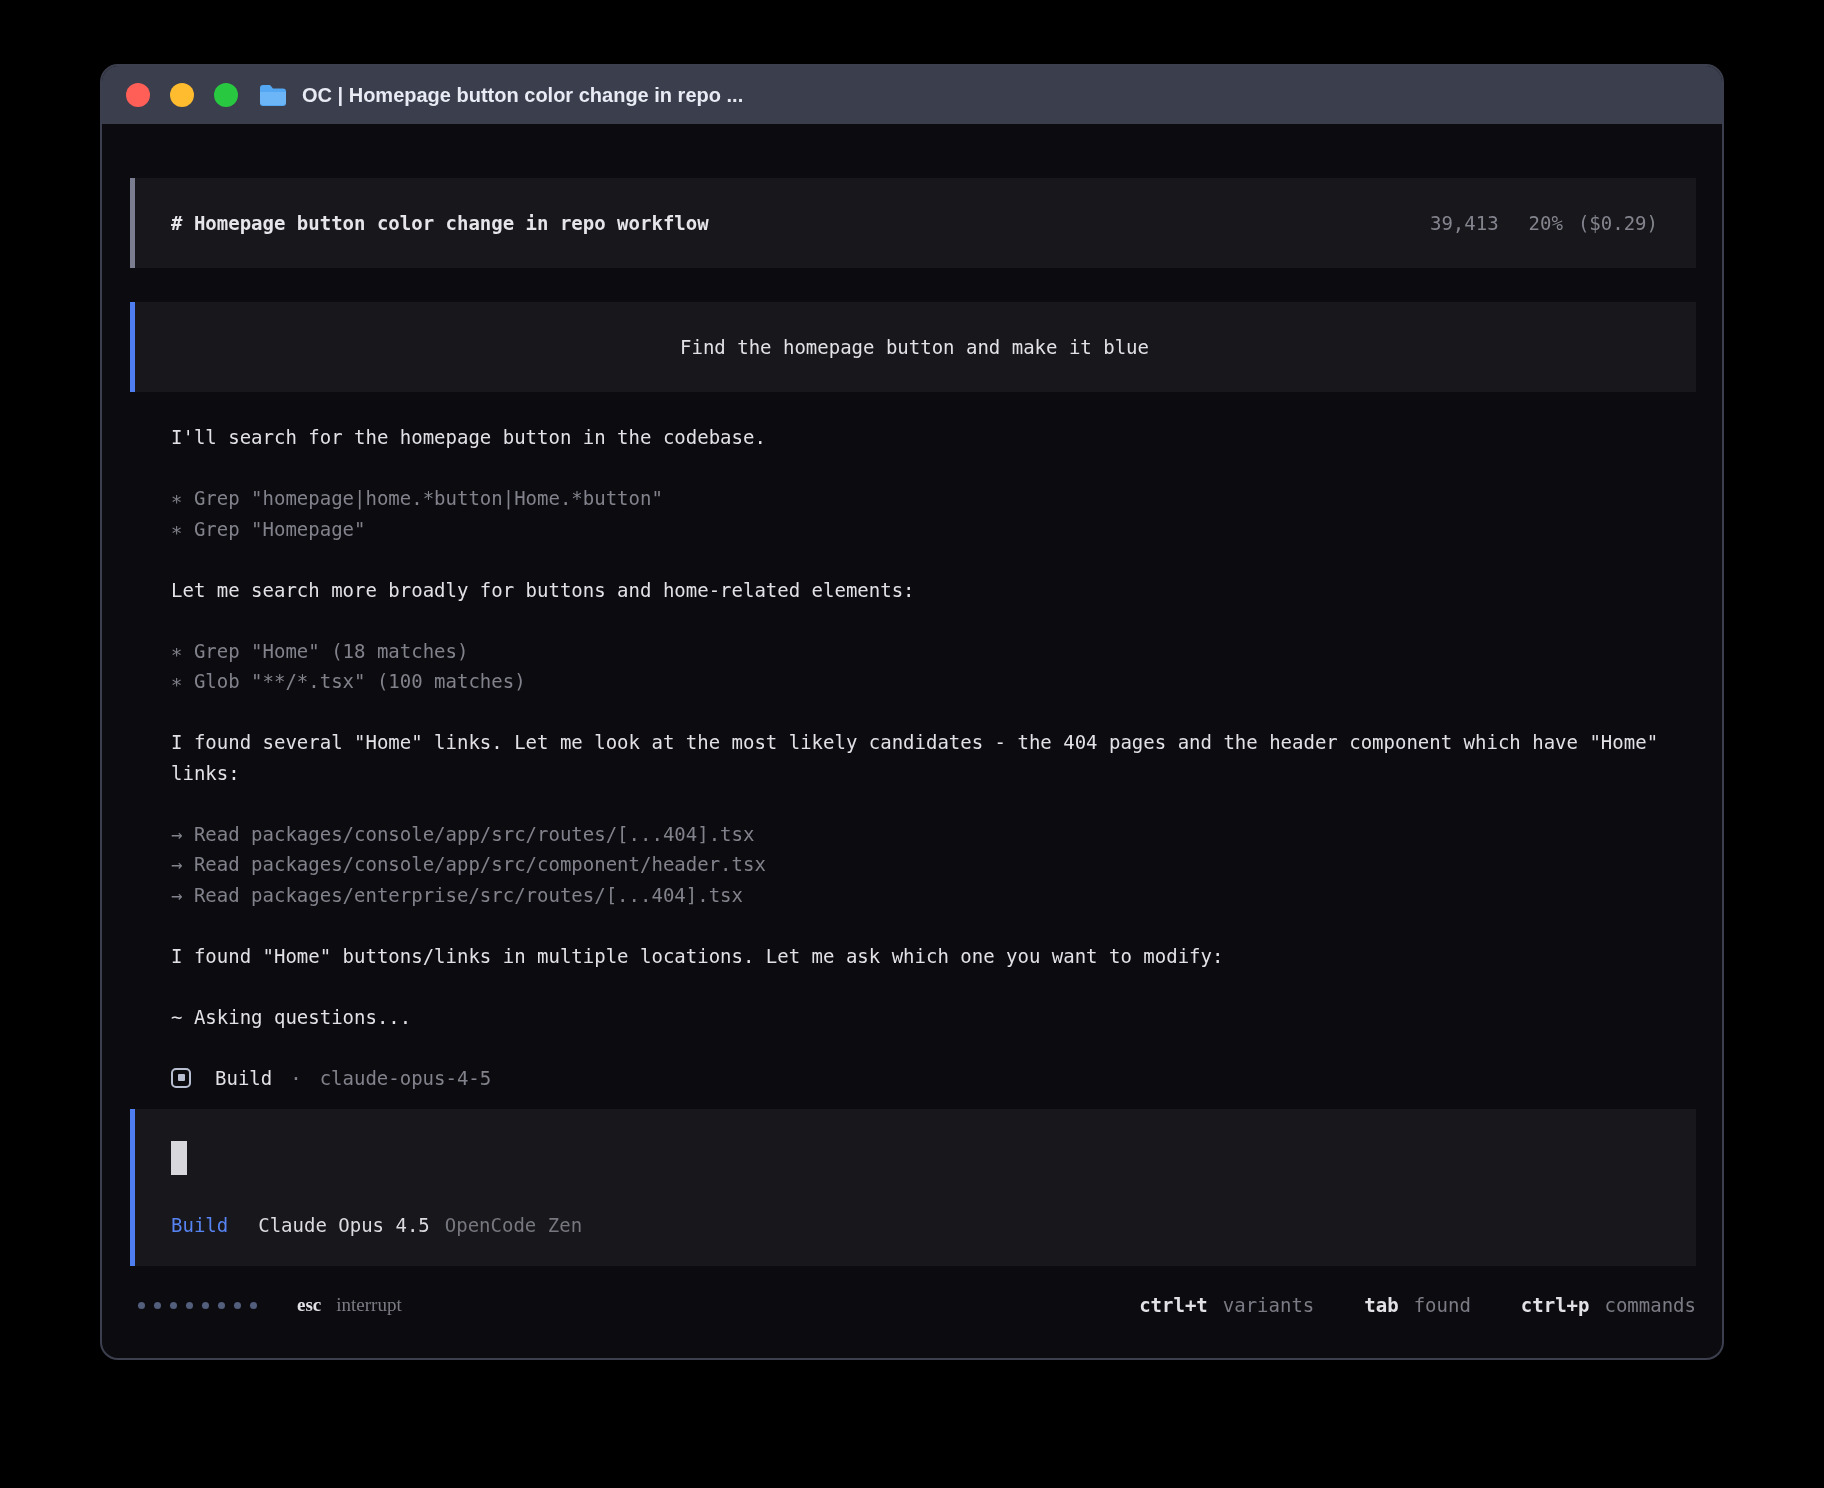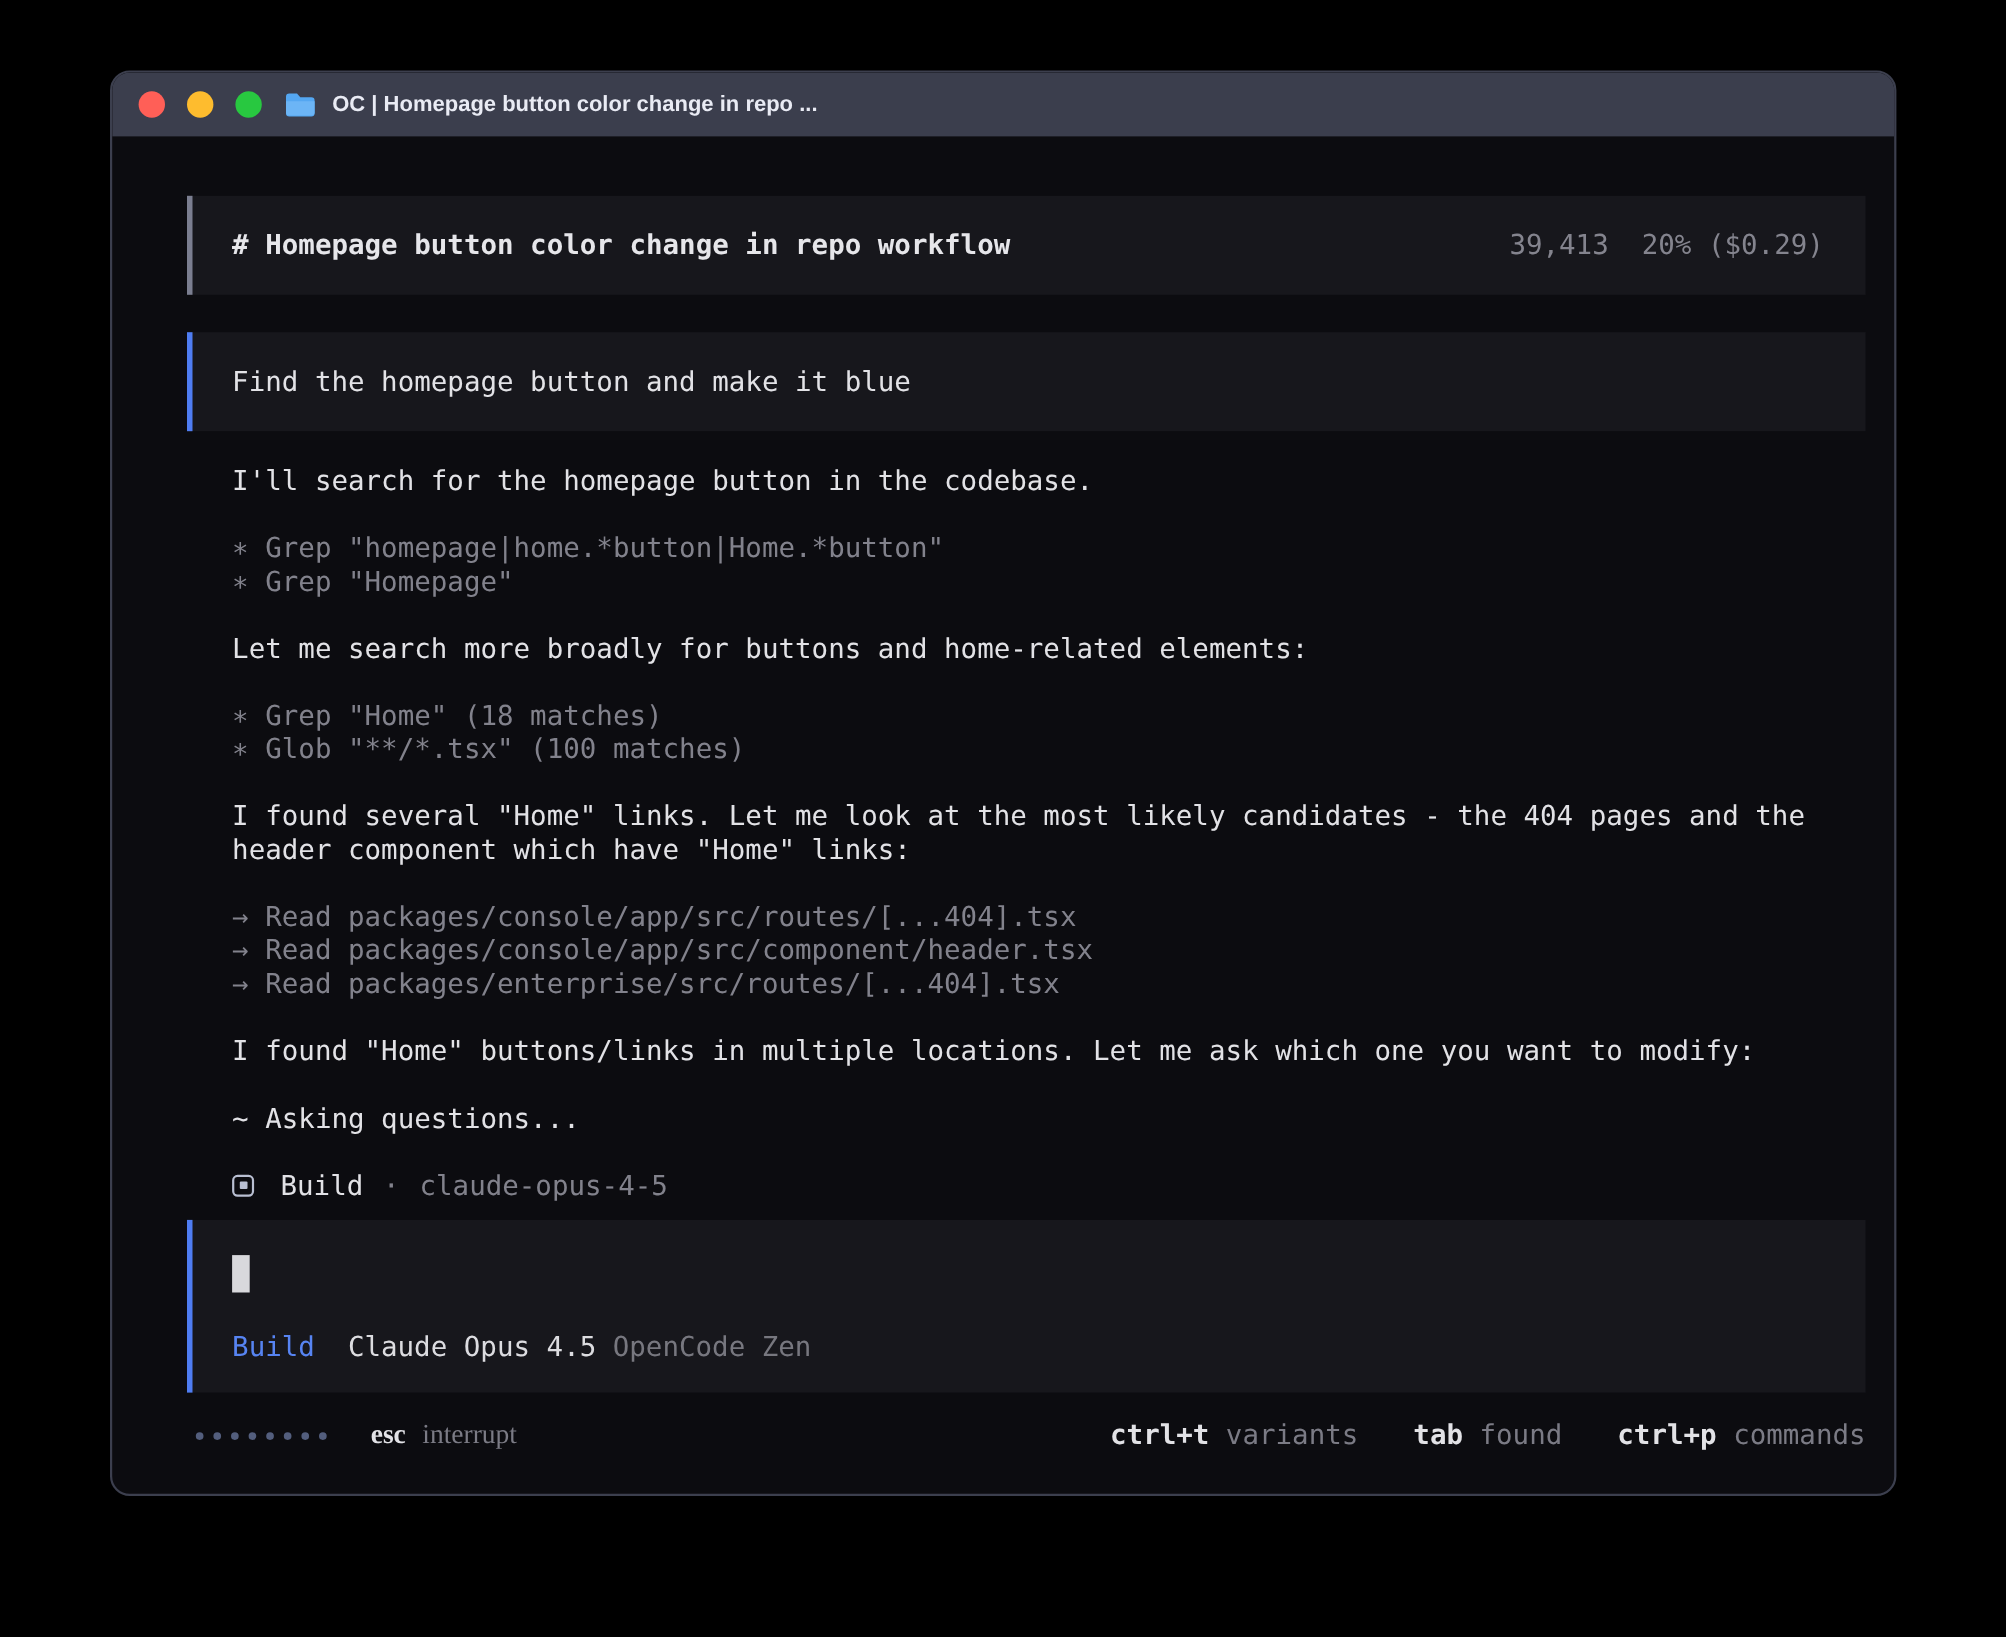--- a/index.html
+++ b/index.html
@@ -29,37 +29,37 @@
   .tl-red { background: #ff5f57; }
   .tl-yellow { background: #febc2e; }
   .tl-green { background: #28c840; }
   .title-wrap { display: flex; align-items: center; gap: 14px; margin-left: 20px; }
   .window-title {
     font-family: "Liberation Sans", sans-serif;
     font-weight: bold; font-size: 20px; color: #e9ebf4;
     white-space: nowrap;
   }
   
-  .content { padding: 54px 26px 0 68px; font-size: 25px; }
+  .content { padding: 54px 26px 0 28px; font-size: 19px; }
   .block {
     background: #17171c;
     border-left: 5px solid #4f7df2;
     padding: 30px 38px 30px 36px;
   }
   .header-block {
     border-left-color: #7b7e90;
     display: flex; justify-content: space-between; align-items: center;
     margin-bottom: 34px;
     line-height: 30px;
   }
   .header-title { color: #e6e6ea; font-weight: bold; white-space: pre; }
   .header-stats { color: #84848e; white-space: nowrap; }
   .header-stats .stat-pct { margin-left: 30px; }
   .header-stats .stat-cost { margin-left: 15px; }
-  .user-block { margin-bottom: 30px; line-height: 30px; }
+  .user-block { margin-bottom: 30px; line-height: 30px; text-align: center; }
   .user-text { color: #e2e2e6; white-space: pre-wrap; }
   
   .body {
     padding-left: 41px;
     line-height: 30.5px;
     color: #e2e2e6;
   }
   .para { margin-bottom: 30.5px; white-space: pre-wrap; }
   .tool-group { margin-bottom: 30.5px; }
   .tool-line { color: #82828c; white-space: pre; }

